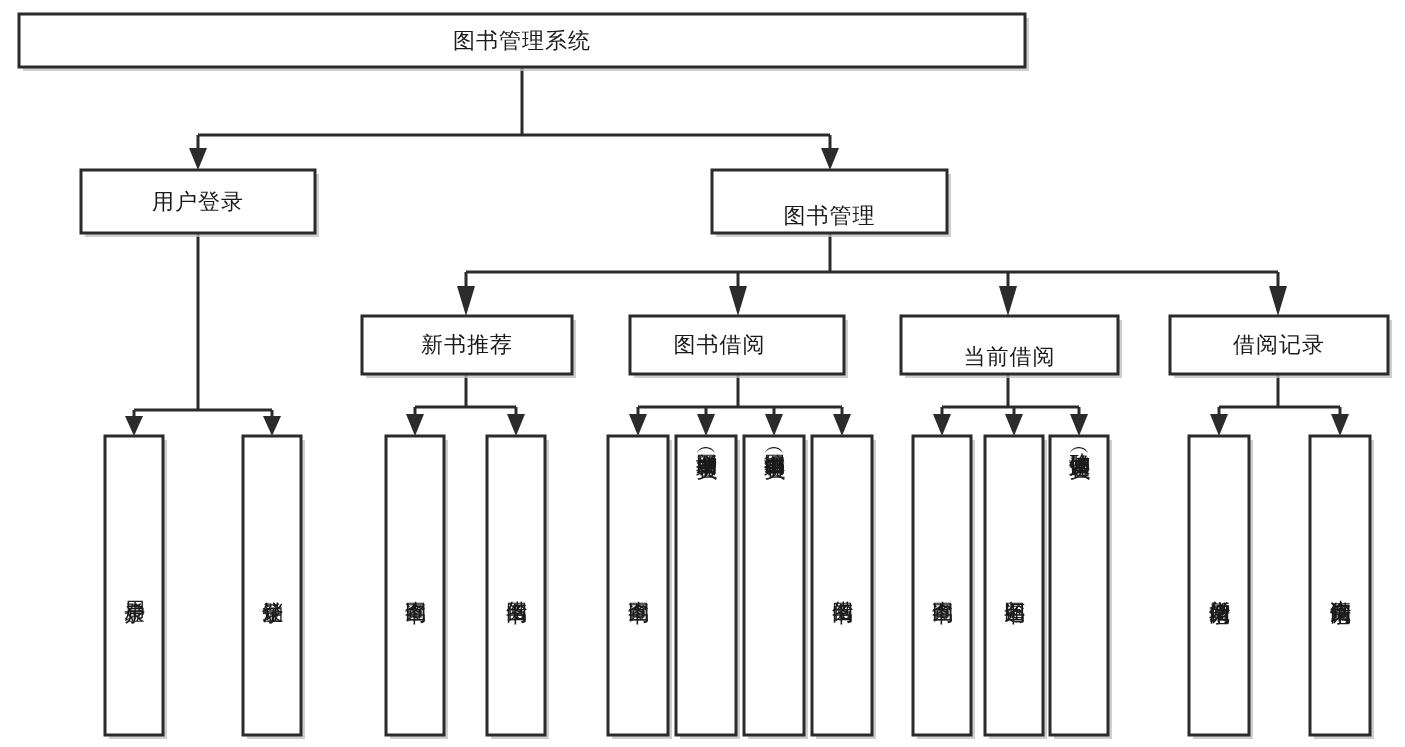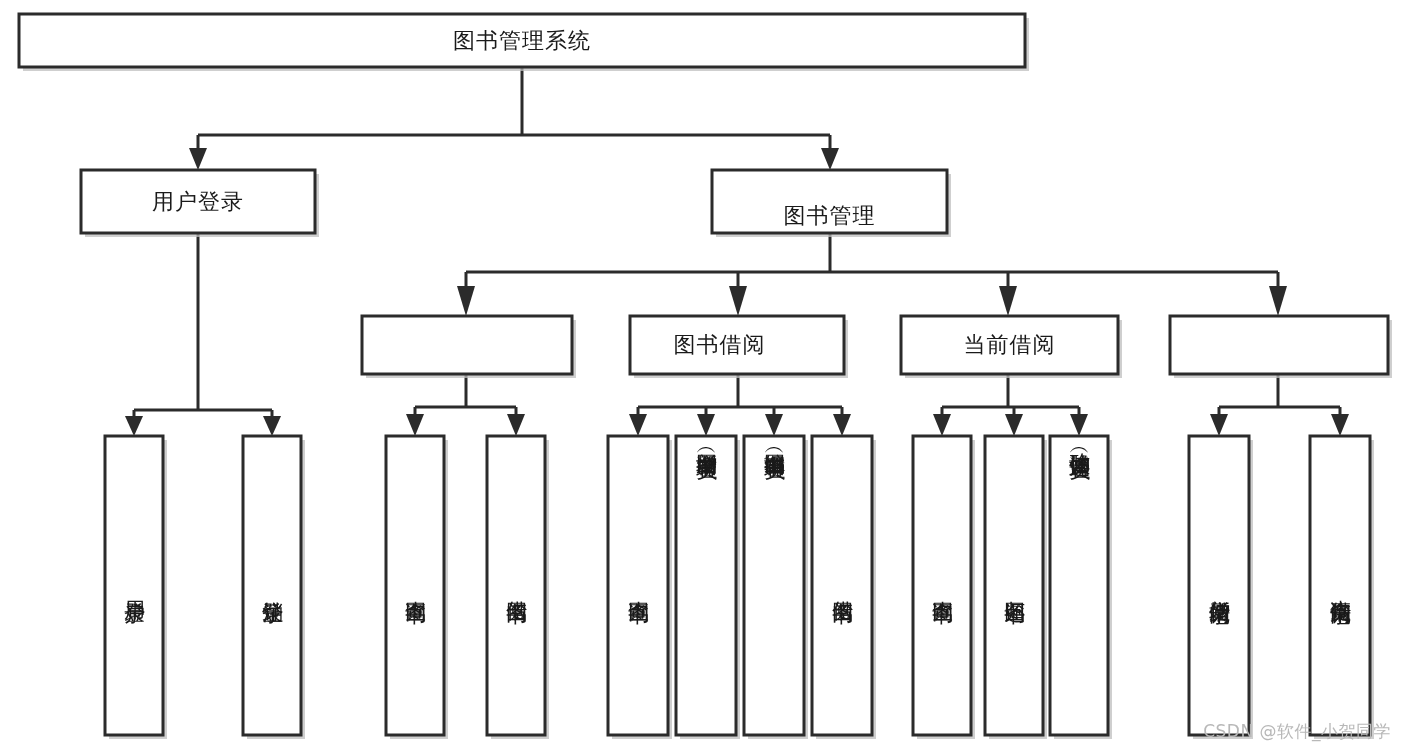--- a/index.html
+++ b/index.html
@@ -225,25 +225,31 @@
     <span class="hlabel-text">图书管理系统</span>
   </div>
 
   <div class="hlabel-holder" style="left:81px; top:170px; width:234px; height:63px;">
     <span class="hlabel-text">用户登录</span>
   </div>
   <div class="hlabel-holder" style="left:712px; top:184px; width:235px; height:63px;">
     <span class="hlabel-text">图书管理</span>
   </div>
 
+  <div class="hlabel-holder" style="left:362px; top:316px; width:210px; height:58px;">
+    <span class="hlabel-text">新书推荐</span>
+  </div>
   <div class="hlabel-holder" style="left:630px; top:316px; width:179px; height:58px;">
     <span class="hlabel-text">图书借阅</span>
   </div>
-  <div class="hlabel-holder" style="left:901px; top:316px; width:217px; height:58px;">
+  <div class="hlabel-holder" style="left:901px; top:328px; width:217px; height:58px;">
     <span class="hlabel-text">当前借阅</span>
+  </div>
+  <div class="hlabel-holder" style="left:1170px; top:316px; width:218px; height:58px;">
+    <span class="hlabel-text">借阅记录</span>
   </div>
 
   <div class="vlabel-holder" style="left:105px; top:436px; width:58px; height:299px;">
     <span class="vlabel-text">用户登录</span>
   </div>
   <div class="vlabel-holder" style="left:243px; top:436px; width:58px; height:299px;">
     <span class="vlabel-text">注销登录</span>
   </div>
 
   <div class="vlabel-holder" style="left:386px; top:436px; width:58px; height:299px;">
@@ -276,15 +282,14 @@
     <span class="vlabel-text">确认归还（管理员）</span>
   </div>
 
   <div class="vlabel-holder" style="left:1189px; top:436px; width:60px; height:299px;">
     <span class="vlabel-text">新增借阅记录</span>
   </div>
   <div class="vlabel-holder" style="left:1310px; top:436px; width:60px; height:299px;">
     <span class="vlabel-text">查询借阅记录</span>
   </div>
 
-  <div id="watermark">CSDN @软件_小贺同学</div>
 
 </div>
 
 </body></html>

